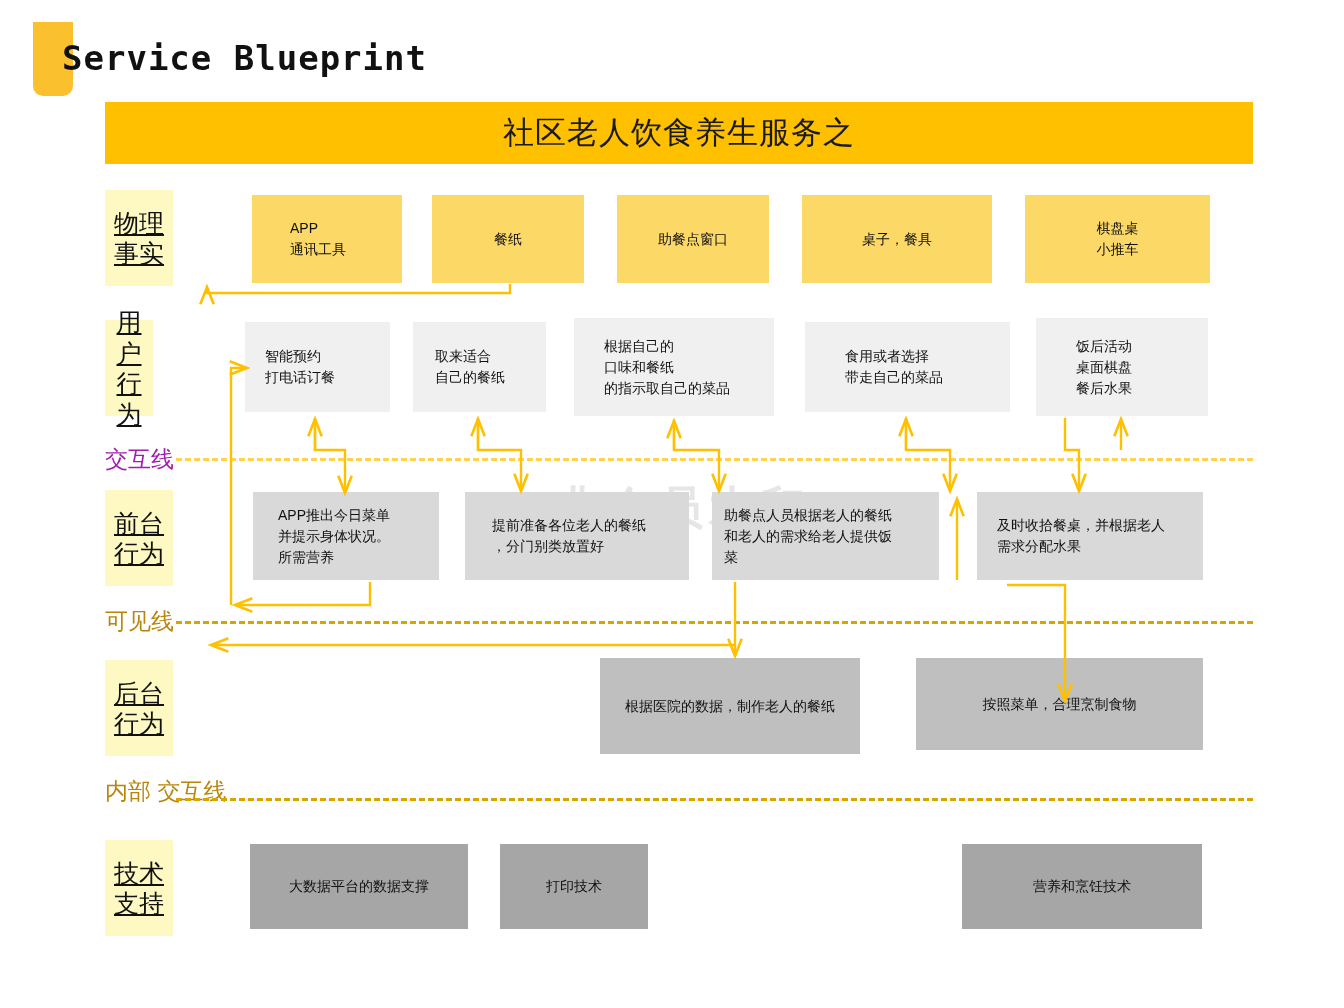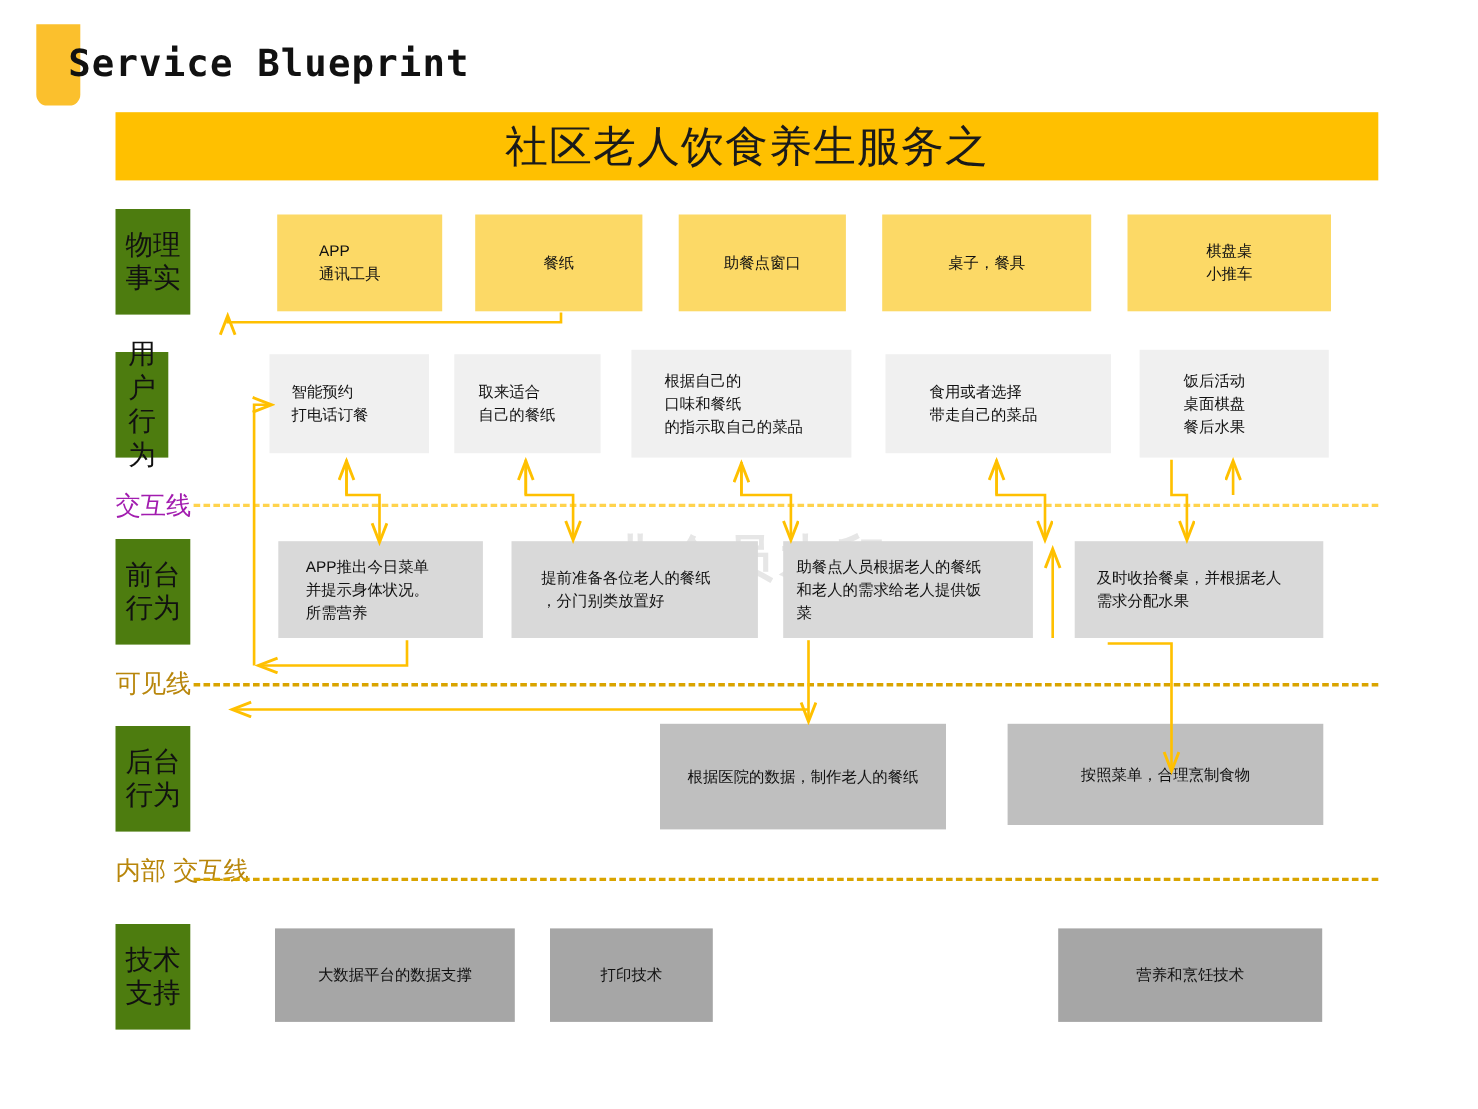--- a/index.html
+++ b/index.html
@@ -24,36 +24,36 @@
     white-space:nowrap;
     text-align:right;
   }
 
   
   .banner {
     position:absolute; left:105px; top:102px; width:1148px; height:62px;
     background:#FFC000;
     display:flex; align-items:center; justify-content:center;
   }
-  .banner span { font-size:39px; letter-spacing:1px; }
+  .banner span { font-size:31px; letter-spacing:1px; }
   .banner .b-dark { color:#1a1a1a; }
   .banner .b-light { color:#ffffff; }
 
   
   .watermark {
     position:absolute; left:556px; top:478px;
     font-size:45px; color:#e6e6e6; letter-spacing:6px;
     font-weight:bold; user-select:none; white-space:nowrap;
   }
 
   
   .rowlabel {
-    position:absolute; background:#4d7c0f;
+    position:absolute; background:#fef9c3;
     display:flex; flex-direction:column; align-items:center; justify-content:center;
-    font-size:25px; color:#111; line-height:1.22; text-align:center;
+    font-size:25px; color:#111; line-height:1.22; text-align:center;text-decoration:underline;
   }
 
   
   .divider {
     position:absolute; height:0;
     border-top:3px dashed #D9A400;
   }
   .divider.light { border-top-color:#FFD34D; }
   .divline-label {
     position:absolute; font-size:23px; line-height:1.2; white-space:nowrap;

